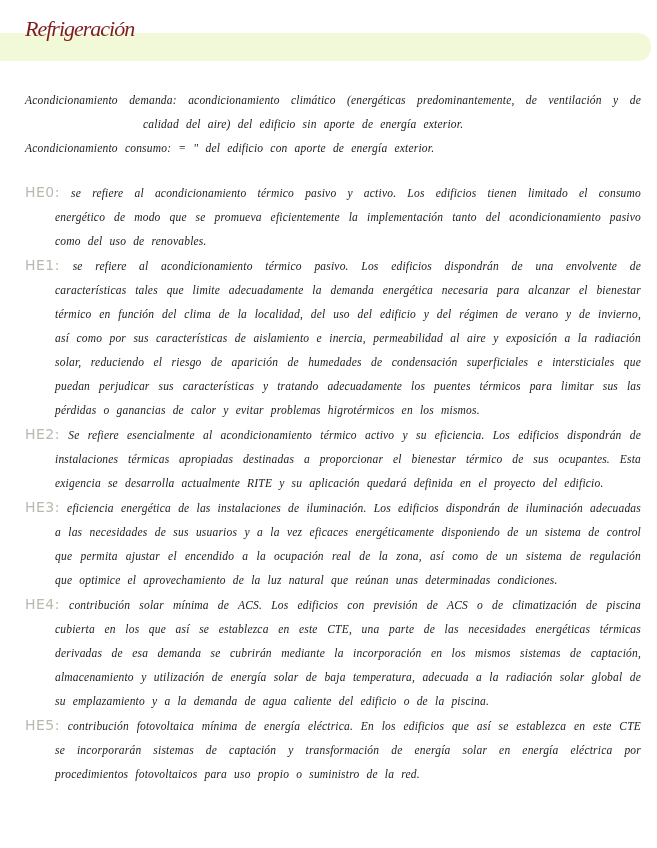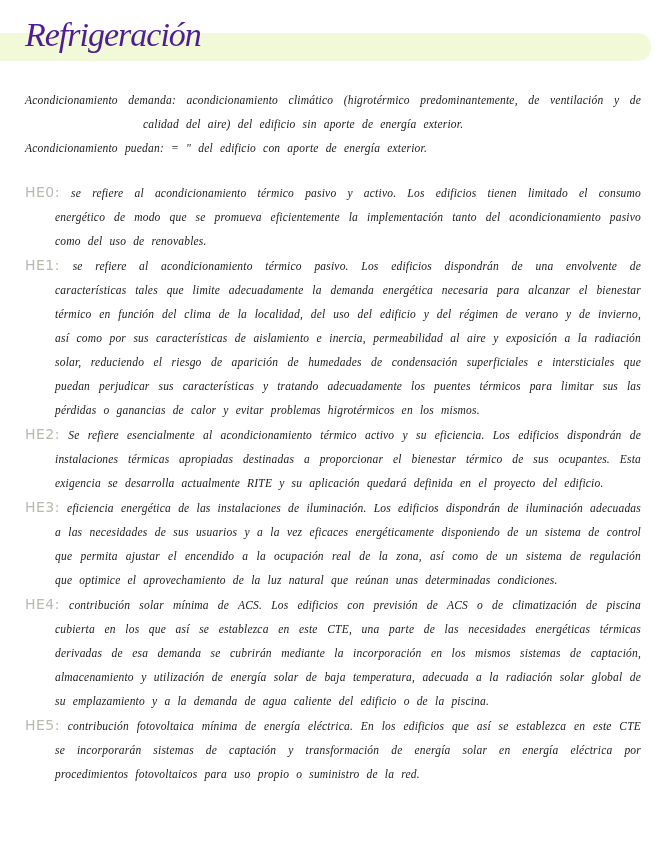--- a/index.html
+++ b/index.html
@@ -25,25 +25,25 @@
     width:651px;
     height:28px;
     background:var(--highlight,#f2f9d8);
     border-radius:0 13px 13px 0;
   }
   .page-title{
     position:absolute;
     left:25px;
     top:18px;
     margin:0;
-    font-size:34px;
+    font-size:22px;
     font-weight:500;
     letter-spacing:-1px;
     line-height:1;
-    color:#4c1d95;
+    color:#7f1d1d;
   }
   .content{
     position:absolute;
     left:25px;
     right:16px;
     top:88px;
   }
   .content p{
     margin:0;
     font-size:11.5px;
@@ -80,23 +80,23 @@
 <body>
 
 <div class="page">
 
   <div class="highlight-band"></div>
 
   <h1 class="page-title">Refrigeración</h1>
 
   <div class="content">
 
-    <p class="intro-passive"><span class="term">Acondicionamiento demanda:</span> <span>acondicionamiento climático (higrotérmico predominantemente, de ventilación y de calidad del aire) del edificio sin aporte de energía exterior.</span></p>
+    <p class="intro-passive"><span class="term">Acondicionamiento demanda:</span> <span>acondicionamiento climático (energéticas predominantemente, de ventilación y de calidad del aire) del edificio sin aporte de energía exterior.</span></p>
 
-    <p class="intro-active"><span class="term">Acondicionamiento puedan:</span> <span>= " del edificio con aporte de energía exterior.</span></p>
+    <p class="intro-active"><span class="term">Acondicionamiento consumo:</span> <span>= " del edificio con aporte de energía exterior.</span></p>
 
 
     <div class="sections">
 
       <p class="he-section"><span class="he-label">HE0:</span> <span class="he-text">se refiere al acondicionamiento térmico pasivo y activo. Los edificios tienen limitado el consumo energético de modo que se promueva eficientemente la implementación tanto del acondicionamiento pasivo como del uso de renovables.</span></p>
 
       <p class="he-section"><span class="he-label">HE1:</span> <span class="he-text">se refiere al acondicionamiento térmico pasivo. Los edificios dispondrán de una envolvente de características tales que limite adecuadamente la demanda energética necesaria para alcanzar el bienestar térmico en función del clima de la localidad, del uso del edificio y del régimen de verano y de invierno, así como por sus características de aislamiento e inercia, permeabilidad al aire y exposición a la radiación solar, reduciendo el riesgo de aparición de humedades de condensación superficiales e intersticiales que puedan perjudicar sus características y tratando adecuadamente los puentes térmicos para limitar sus las pérdidas o ganancias de calor y evitar problemas higrotérmicos en los mismos.</span></p>
 
       <p class="he-section"><span class="he-label">HE2:</span> <span class="he-text">Se refiere esencialmente al acondicionamiento térmico activo y su eficiencia. Los edificios dispondrán de instalaciones térmicas apropiadas destinadas a proporcionar el bienestar térmico de sus ocupantes. Esta exigencia se desarrolla actualmente RITE y su aplicación quedará definida en el proyecto del edificio.</span></p>
 

